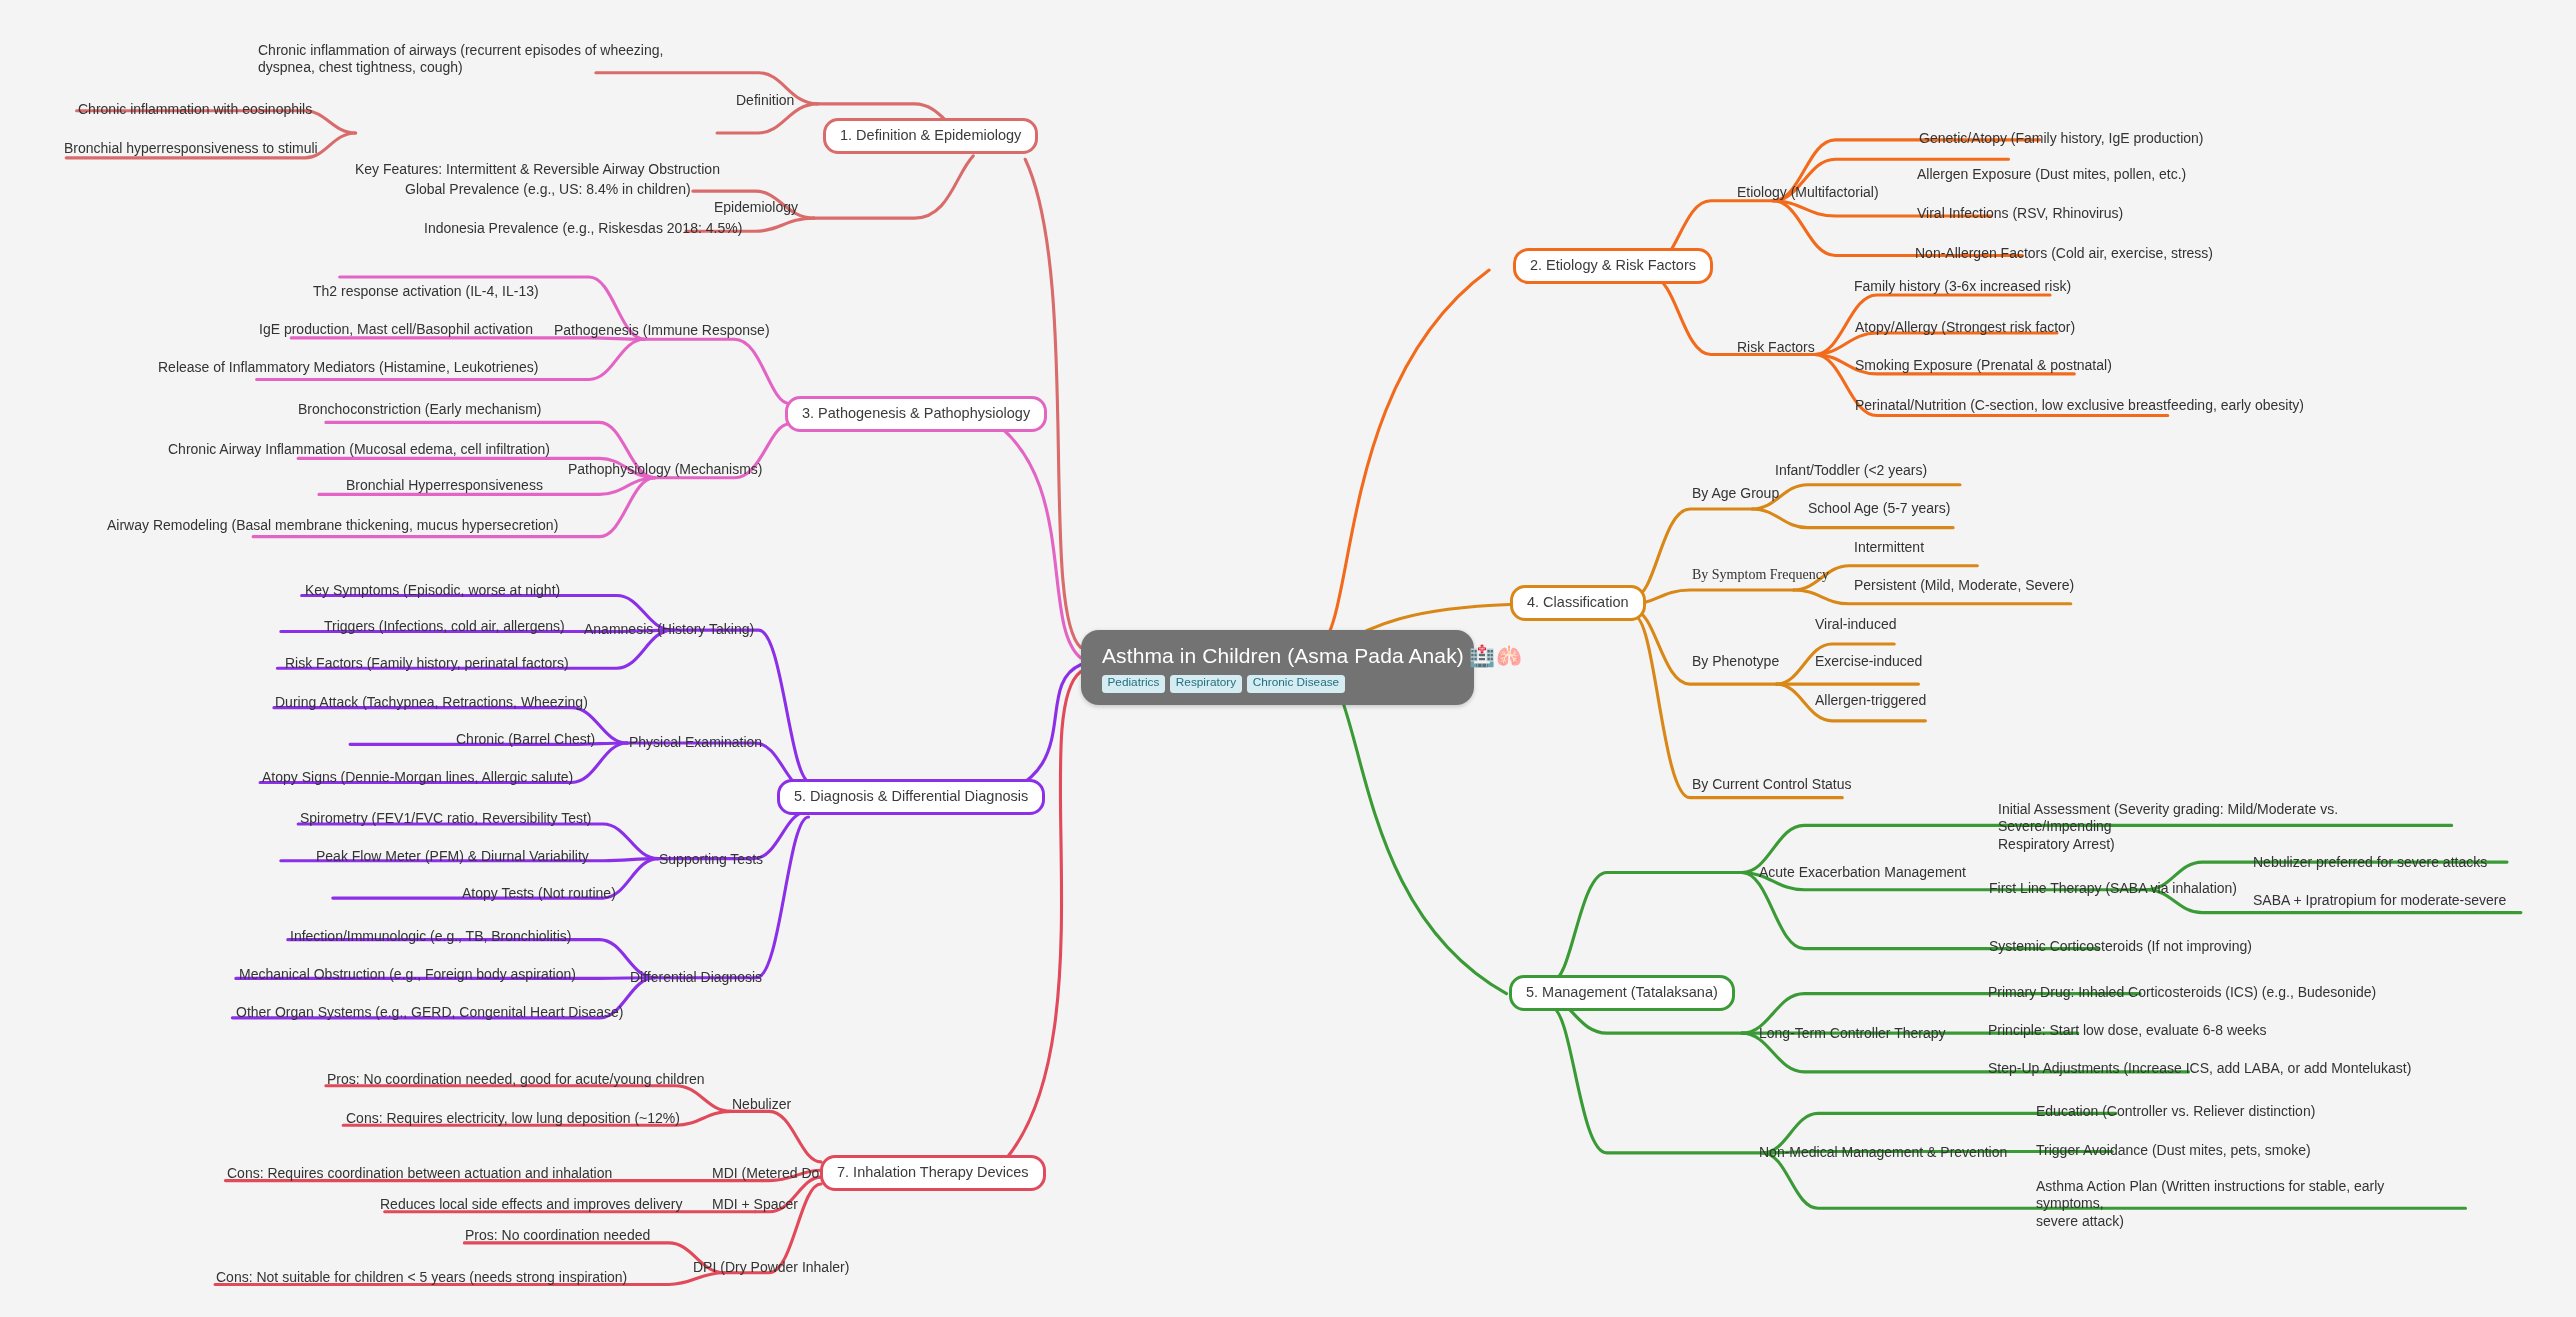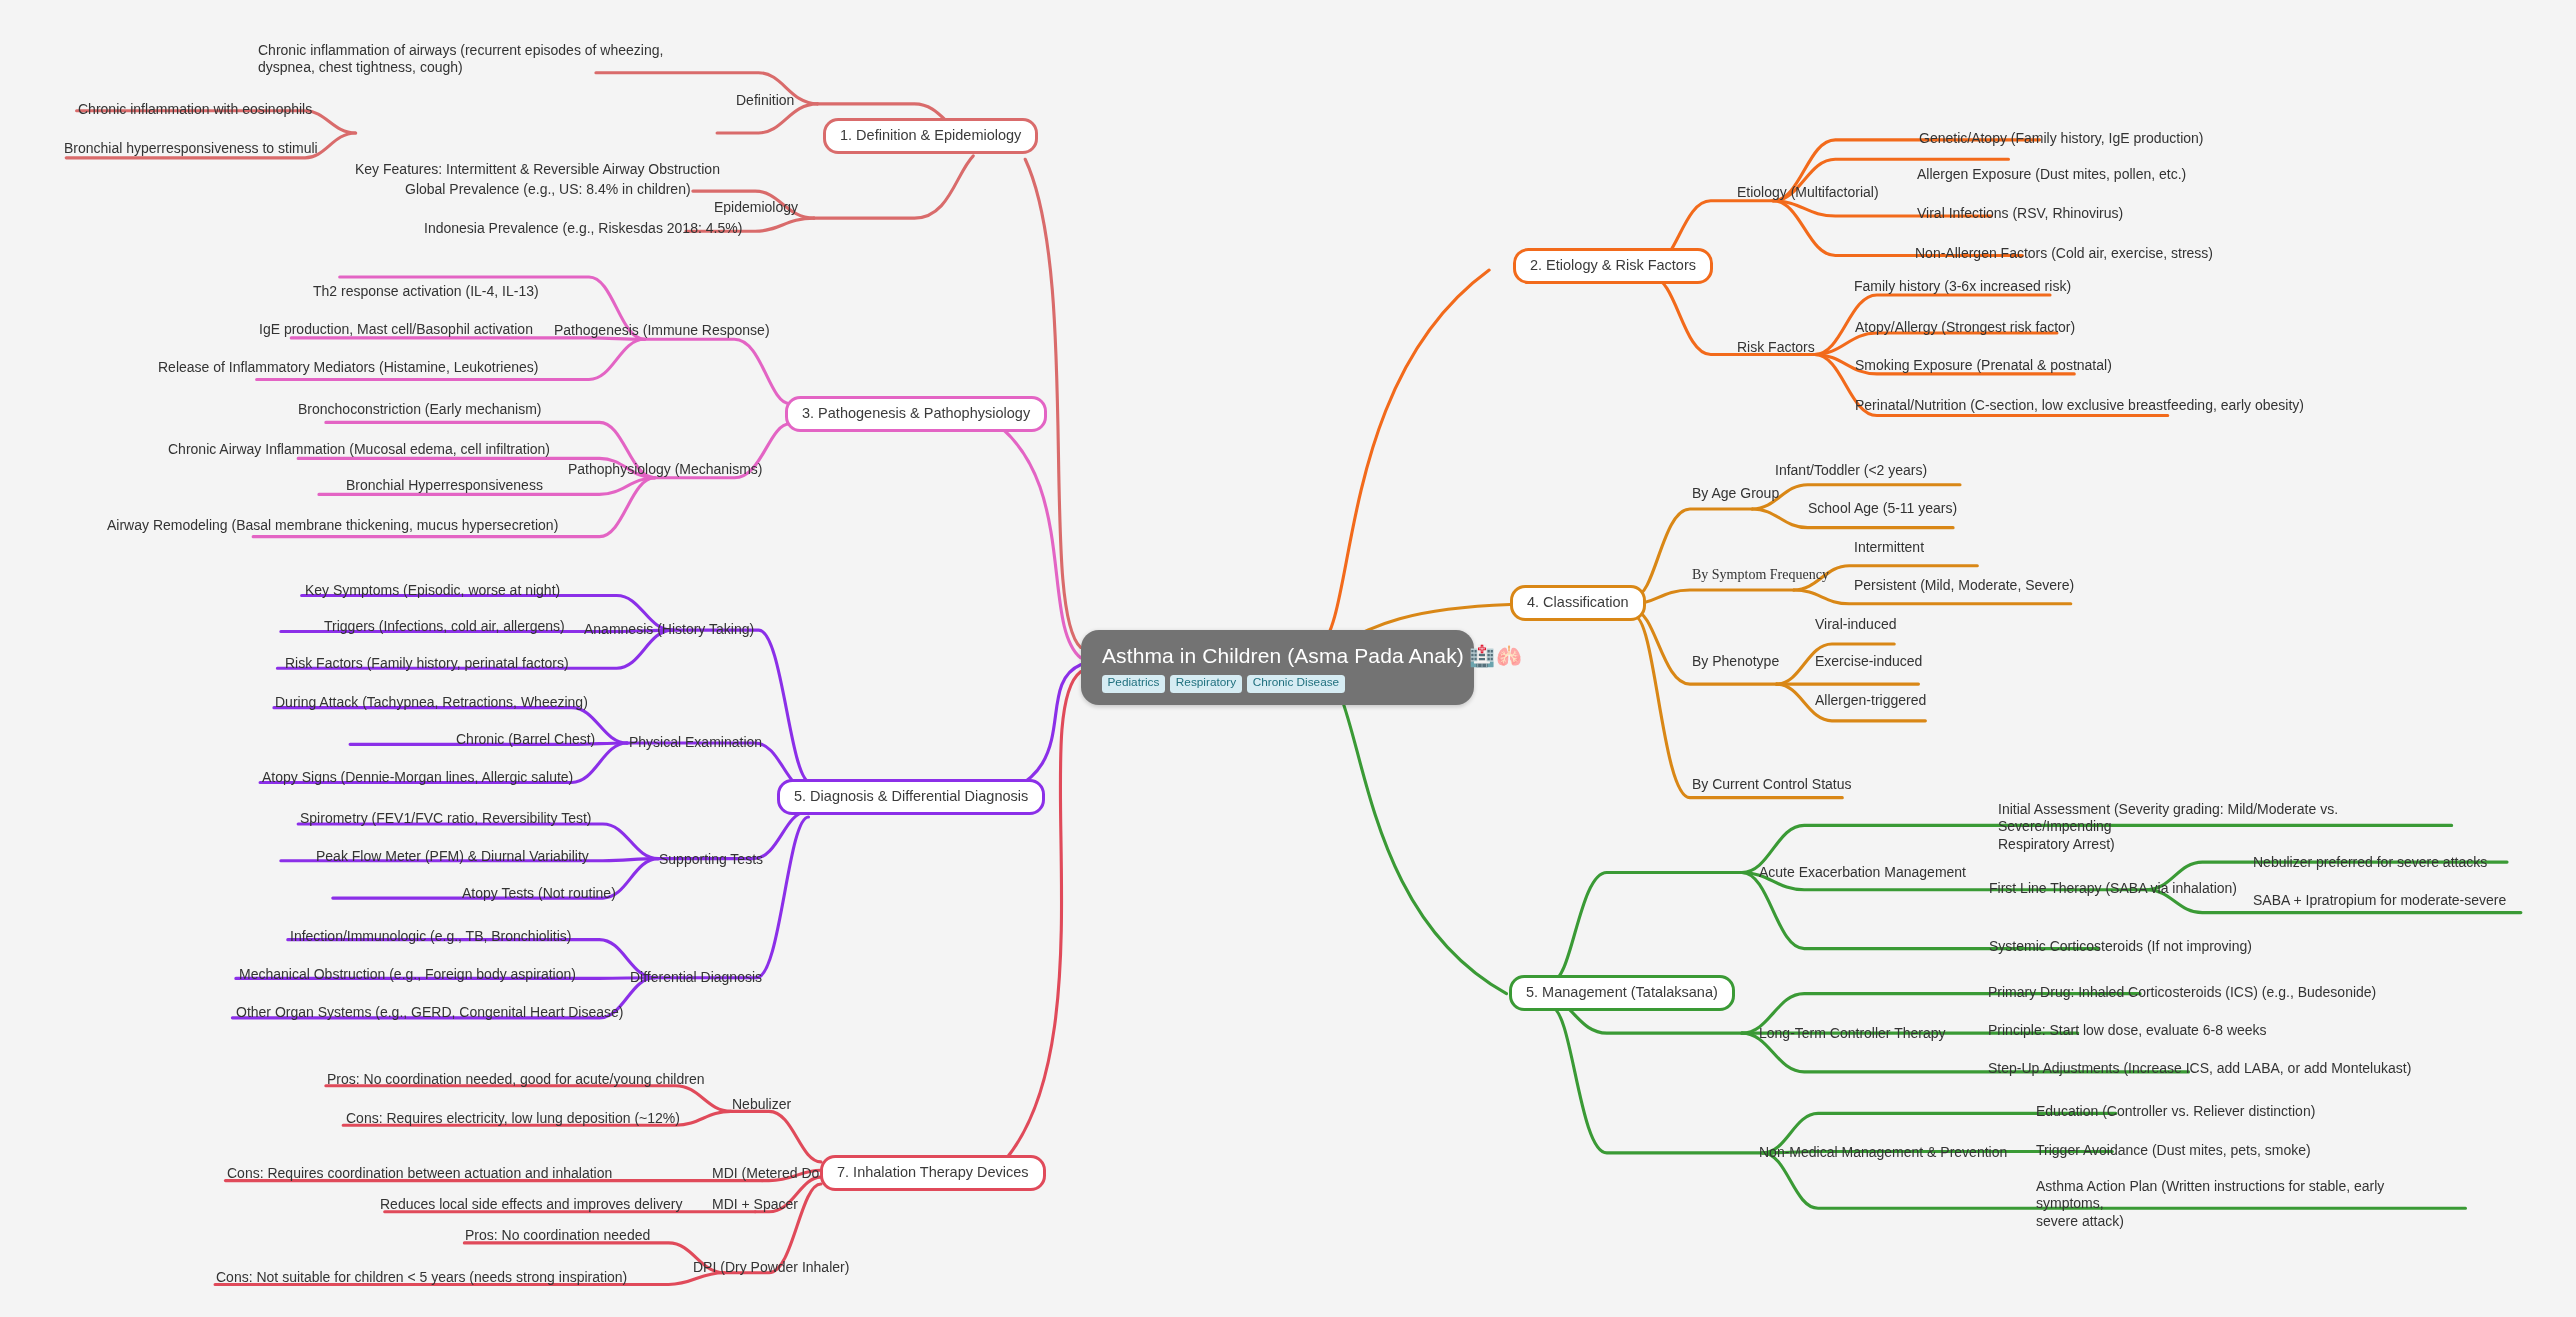--- a/index.html
+++ b/index.html
@@ -287,21 +287,21 @@
 <div class="node-label" style="left:346px;top:477px;">
   <span>Bronchial Hyperresponsiveness</span></div>
 <div class="node-label" style="left:107px;top:517px;">
   <span>Airway Remodeling (Basal membrane thickening, mucus hypersecretion)</span></div>
 
 <div class="node-label" style="left:1692px;top:485px;">
   <span>By Age Group</span></div>
 <div class="node-label" style="left:1746px;top:462px;margin-left:29px;">
   <span>Infant/Toddler (&lt;2 years)</span></div>
 <div class="node-label" style="left:1808px;top:500px;">
-  <span>School Age (5-11 years)</span></div>
+  <span>School Age (5-7 years)</span></div>
 <div class="node-label" style="left:1692px;top:566px;font-family:Liberation Serif, serif;">
   <span>By Symptom Frequency</span></div>
 <div class="node-label" style="left:1854px;top:539px;">
   <span>Intermittent</span></div>
 <div class="node-label" style="left:1854px;top:577px;">
   <span>Persistent (Mild, Moderate, Severe)</span></div>
 <div class="node-label" style="left:1692px;top:653px;">
   <span>By Phenotype</span></div>
 <div class="node-label" style="left:1815px;top:616px;">
   <span>Viral-induced</span></div>

